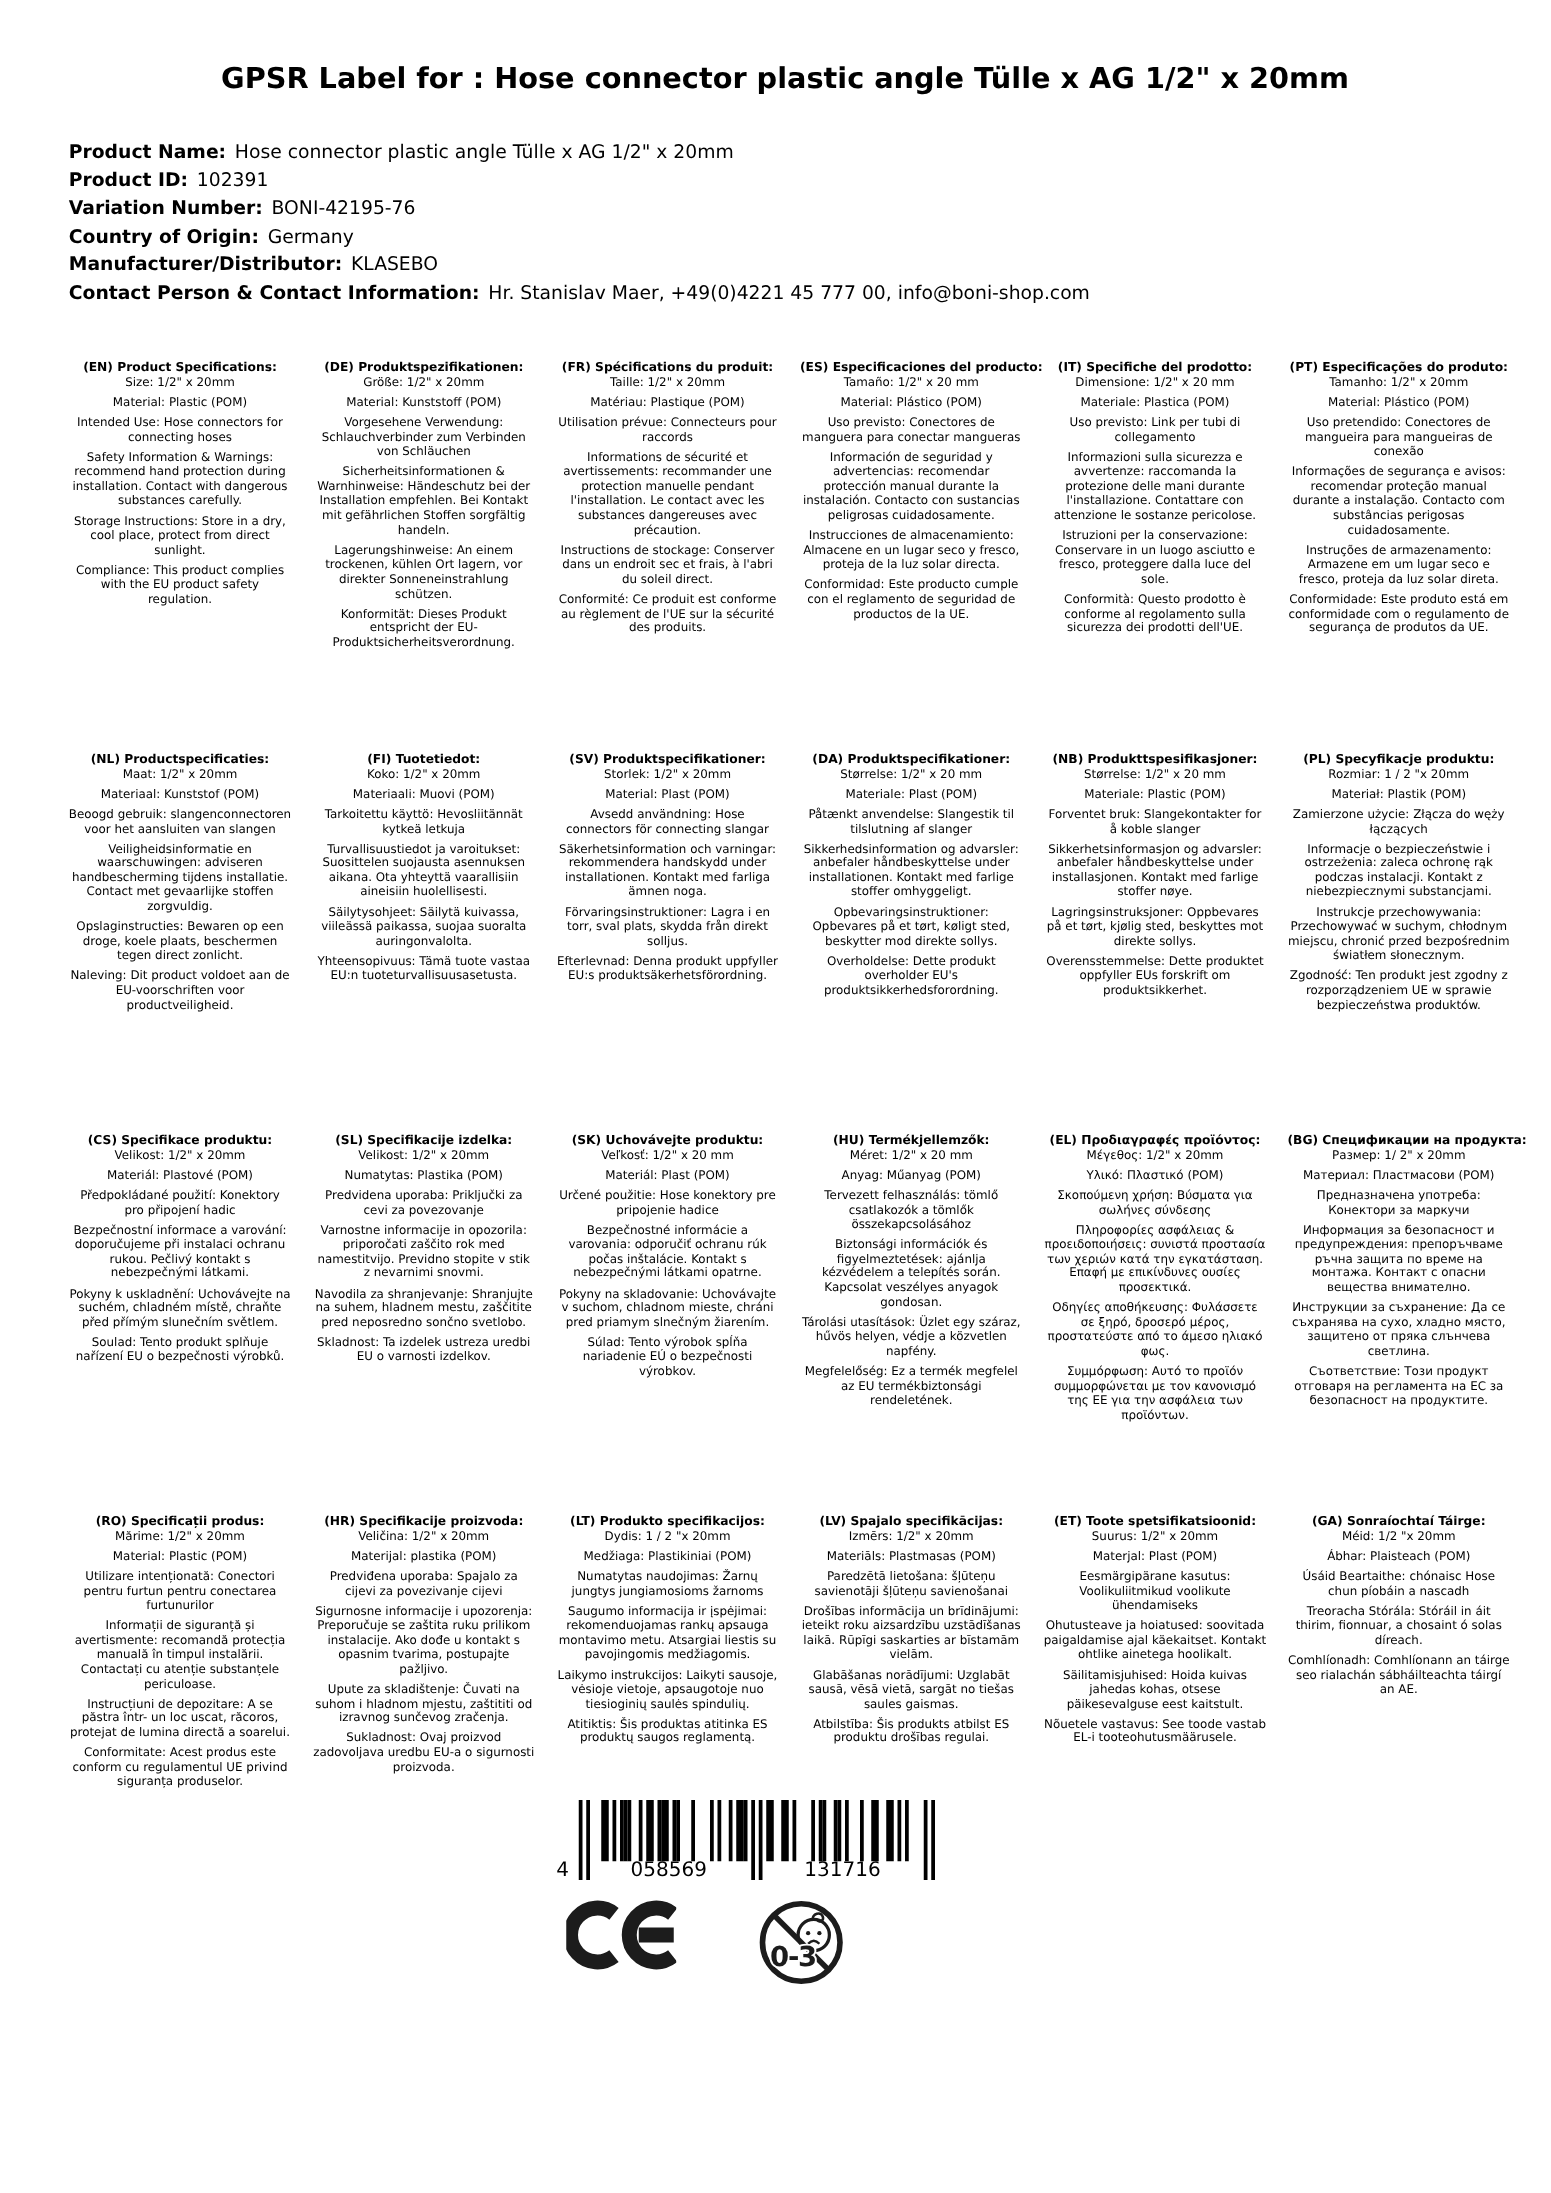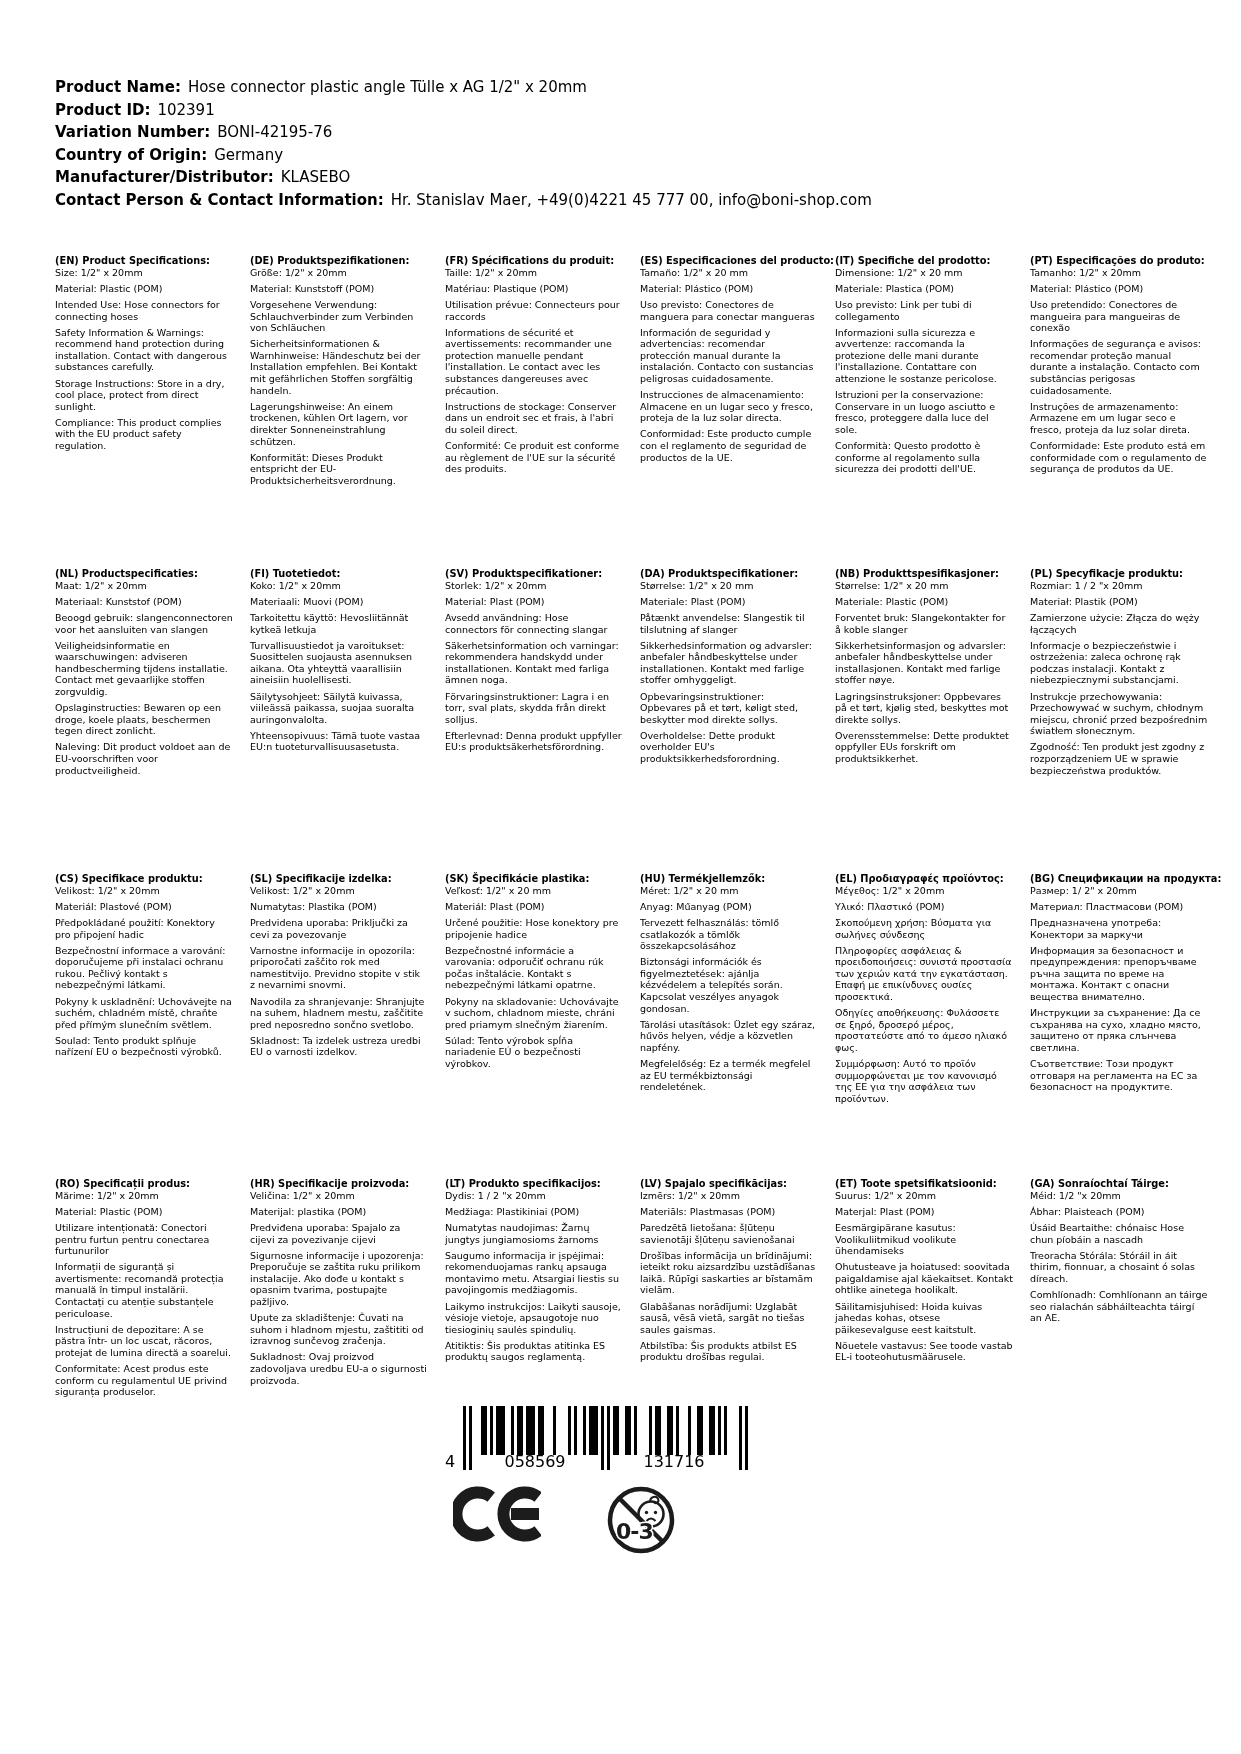--- a/index.html
+++ b/index.html
@@ -4,32 +4,33 @@
 <style>
   html,body{margin:0;padding:0;background:#fff;}
   body{width:1241px;height:1754px;color:#000;font-family:"DejaVu Sans","Liberation Sans",sans-serif;overflow:hidden;}
   .page{padding:46px 40px 0 55px;box-sizing:border-box;}
   .title{font-size:23px;line-height:34px;font-weight:bold;text-align:center;margin:0 auto;max-width:960px;}
   .info{margin-top:30px;font-size:15px;line-height:22.5px;}
   .info-line{white-space:nowrap;}
   .info-label{font-weight:bold;}
   .info-value{margin-left:7px;}
   .grid{margin-top:44px;display:grid;grid-template-columns:repeat(6,187px);column-gap:8px;grid-template-rows:313px 305px 305px auto;width:1162px;}
-  .cell{padding-right:9px;box-sizing:border-box;}
+  .cell{padding-right:9px;box-sizing:border-box;text-align:center;}
   .sec-title{font-weight:bold;font-size:9.8px;line-height:11.8px;white-space:nowrap;}
   .sec-p{margin:0 0 4.5px;font-size:9.5px;line-height:11.6px;overflow-wrap:break-word;}
   .barcode-wrap{margin-left:384px;margin-top:4px;}
   .symbols{display:flex;gap:64px;margin-left:398px;margin-top:8px;align-items:flex-start;}
   svg text{font-family:"DejaVu Sans","Liberation Sans",sans-serif;}
 </style>
 </head>
 <body>
 
 <div class="page">
 
+  <h1 class="title">GPSR Label for : Hose connector plastic angle Tülle x AG 1/2" x 20mm</h1>
 
   <div class="info">
     <div class="info-line">
       <span class="info-label">Product Name:</span><span class="info-value">Hose connector plastic angle Tülle x AG 1/2" x 20mm</span>
     </div>
     <div class="info-line">
       <span class="info-label">Product ID:</span><span class="info-value">102391</span>
     </div>
     <div class="info-line">
       <span class="info-label">Variation Number:</span><span class="info-value">BONI-42195-76</span>
@@ -166,21 +167,21 @@
       <div class="cell">
         <div class="sec-title">(SL) Specifikacije izdelka:</div>
         <p class="sec-p">Velikost: 1/2" x 20mm</p>
         <p class="sec-p">Numatytas: Plastika (POM)</p>
         <p class="sec-p">Predvidena uporaba: Priključki za cevi za povezovanje</p>
         <p class="sec-p">Varnostne informacije in opozorila: priporočati zaščito rok med namestitvijo. Previdno stopite v stik z nevarnimi snovmi.</p>
         <p class="sec-p">Navodila za shranjevanje: Shranjujte na suhem, hladnem mestu, zaščitite pred neposredno sončno svetlobo.</p>
         <p class="sec-p">Skladnost: Ta izdelek ustreza uredbi EU o varnosti izdelkov.</p>
       </div>
       <div class="cell">
-        <div class="sec-title">(SK) Špecifikácie plastika:</div>
+        <div class="sec-title">(SK) Uchovávejte produktu:</div>
         <p class="sec-p">Veľkosť: 1/2" x 20 mm</p>
         <p class="sec-p">Materiál: Plast (POM)</p>
         <p class="sec-p">Určené použitie: Hose konektory pre pripojenie hadice</p>
         <p class="sec-p">Bezpečnostné informácie a varovania: odporučiť ochranu rúk počas inštalácie. Kontakt s nebezpečnými látkami opatrne.</p>
         <p class="sec-p">Pokyny na skladovanie: Uchovávajte v suchom, chladnom mieste, chráni pred priamym slnečným žiarením.</p>
         <p class="sec-p">Súlad: Tento výrobok spĺňa nariadenie EÚ o bezpečnosti výrobkov.</p>
       </div>
       <div class="cell">
         <div class="sec-title">(HU) Termékjellemzők:</div>
         <p class="sec-p">Méret: 1/2" x 20 mm</p>

